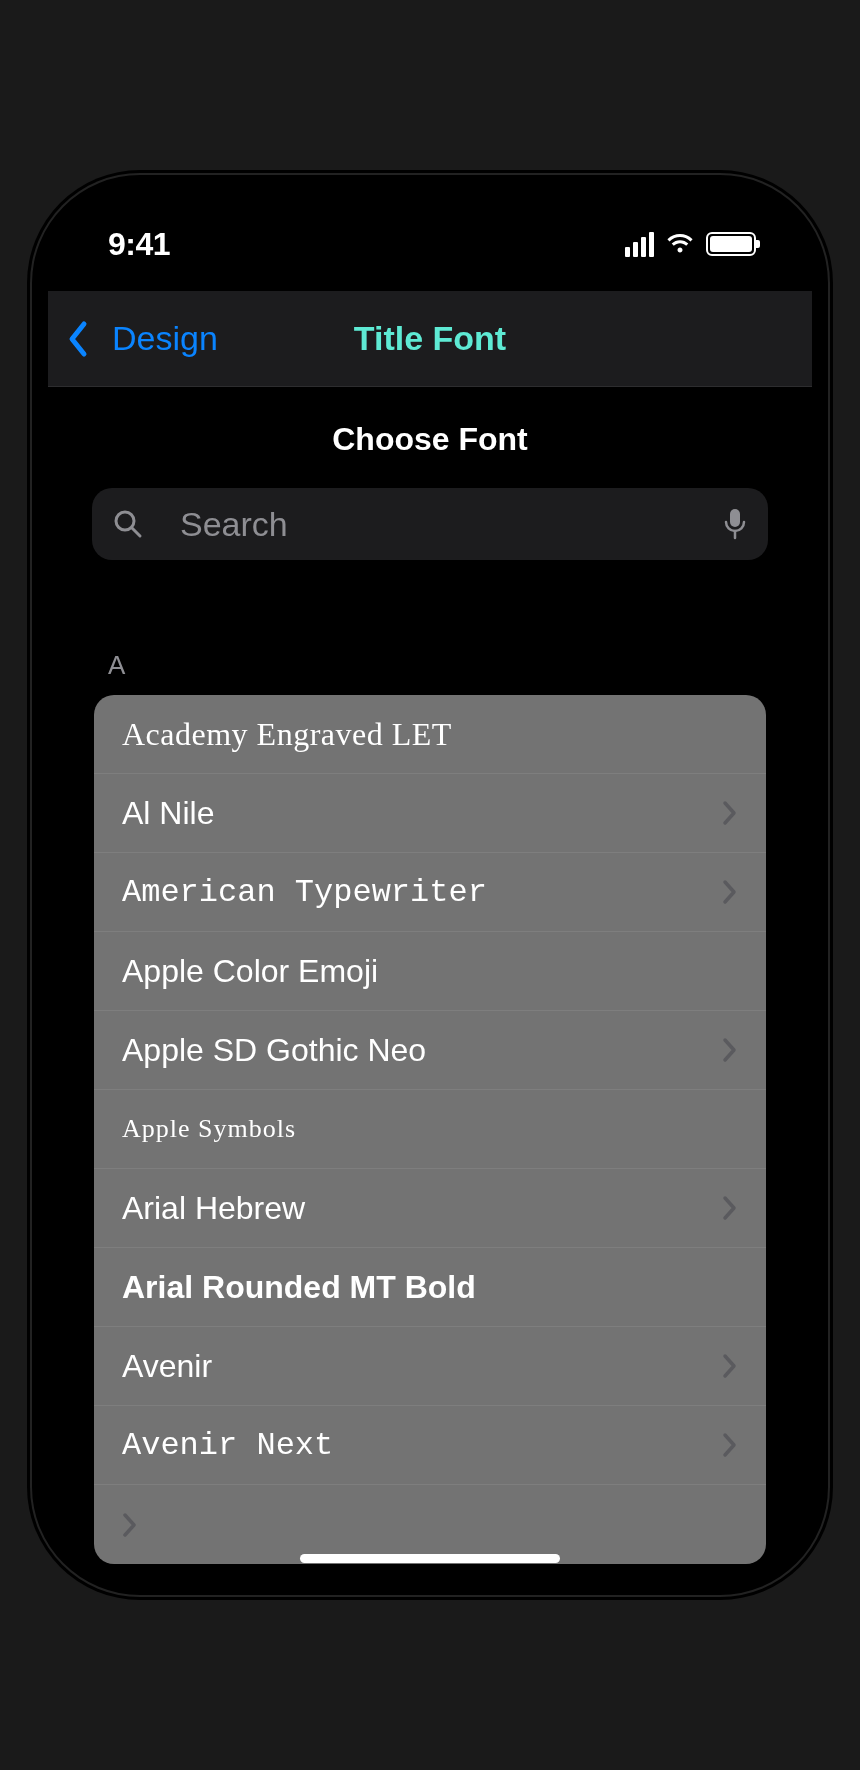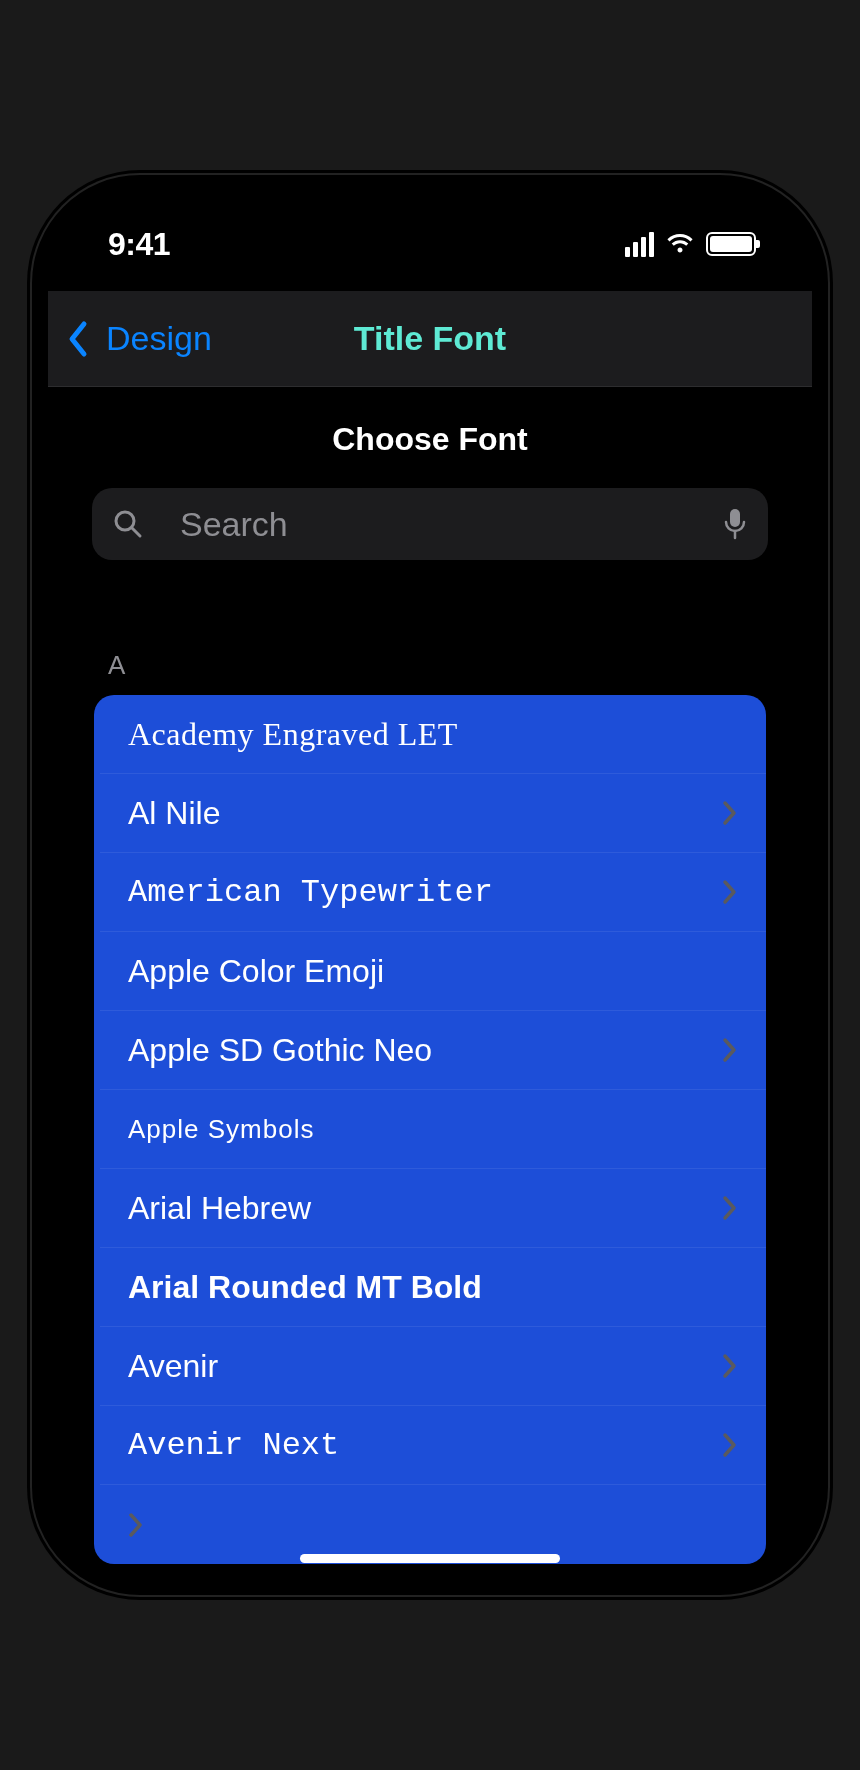--- a/index.html
+++ b/index.html
@@ -99,21 +99,21 @@
     background: #1c1c1e;
     height: 96px;
     display: flex;
     align-items: center;
     position: relative;
     border-bottom: 1px solid rgba(255,255,255,0.08);
   }
   .back-button {
     display: flex;
     align-items: center;
-    gap: 16px;
+    gap: 22px;
     color: #0a84ff;
     font-size: 34px;
     padding-left: 18px;
     cursor: pointer;
   }
   .back-chevron svg { display:block; }
   .nav-title {
     position: absolute;
     left: 0;
     right: 0;
@@ -153,24 +153,23 @@
     margin-left: 24px;
   }
   .section-header {
     color: #8e8e93;
     font-size: 26px;
     font-weight: 400;
     padding: 70px 60px 14px;
   }
   .list {
     margin: 0 46px;
-    background: #1d4ed8;
+    background: #737373;
     border-radius: 20px;
     overflow: hidden;
-    padding-left: 6px;
   }
   .list-row {
     display: flex;
     align-items: center;
     justify-content: space-between;
     padding: 0 28px;
     height: 79px;
     border-bottom: 1px solid rgba(255,255,255,0.08);
     color: #fff;
     cursor: pointer;
@@ -192,21 +191,21 @@
     height: 9px;
     background: #fff;
     border-radius: 10px;
   }
 
   
   .f-academy { font-family: "Didot", "Bodoni MT", Georgia, serif; font-weight:400; letter-spacing:0.5px;}
   .f-alnile { font-family: -apple-system, sans-serif; }
   .f-typewriter { font-family: "American Typewriter", "Courier New", serif; }
   .f-sfsans { font-family: -apple-system, sans-serif; }
-  .f-symbols { font-family: Liberation Sans, sans-serif; font-size:26px !important; letter-spacing:1px; font-weight:300;}
+  .f-symbols { font-family: Liberation Serif, serif; font-size:26px !important; letter-spacing:1px; font-weight:300;}
   .f-arial { font-family: Arial, sans-serif; }
   .f-arialrounded { font-family: "Arial Rounded MT Bold", Arial, sans-serif; font-weight:800;}
   .f-avenir { font-family: "Avenir", -apple-system, sans-serif; }
   .f-avenirnext { font-family: Liberation Mono, monospace; text-align: center; }
   .f-avenircond { font-family: "Avenir Next Condensed", "Arial Narrow", sans-serif; font-stretch:condensed;}
 </style>
 </head>
 <body>
 
 <div class="phone-frame">

